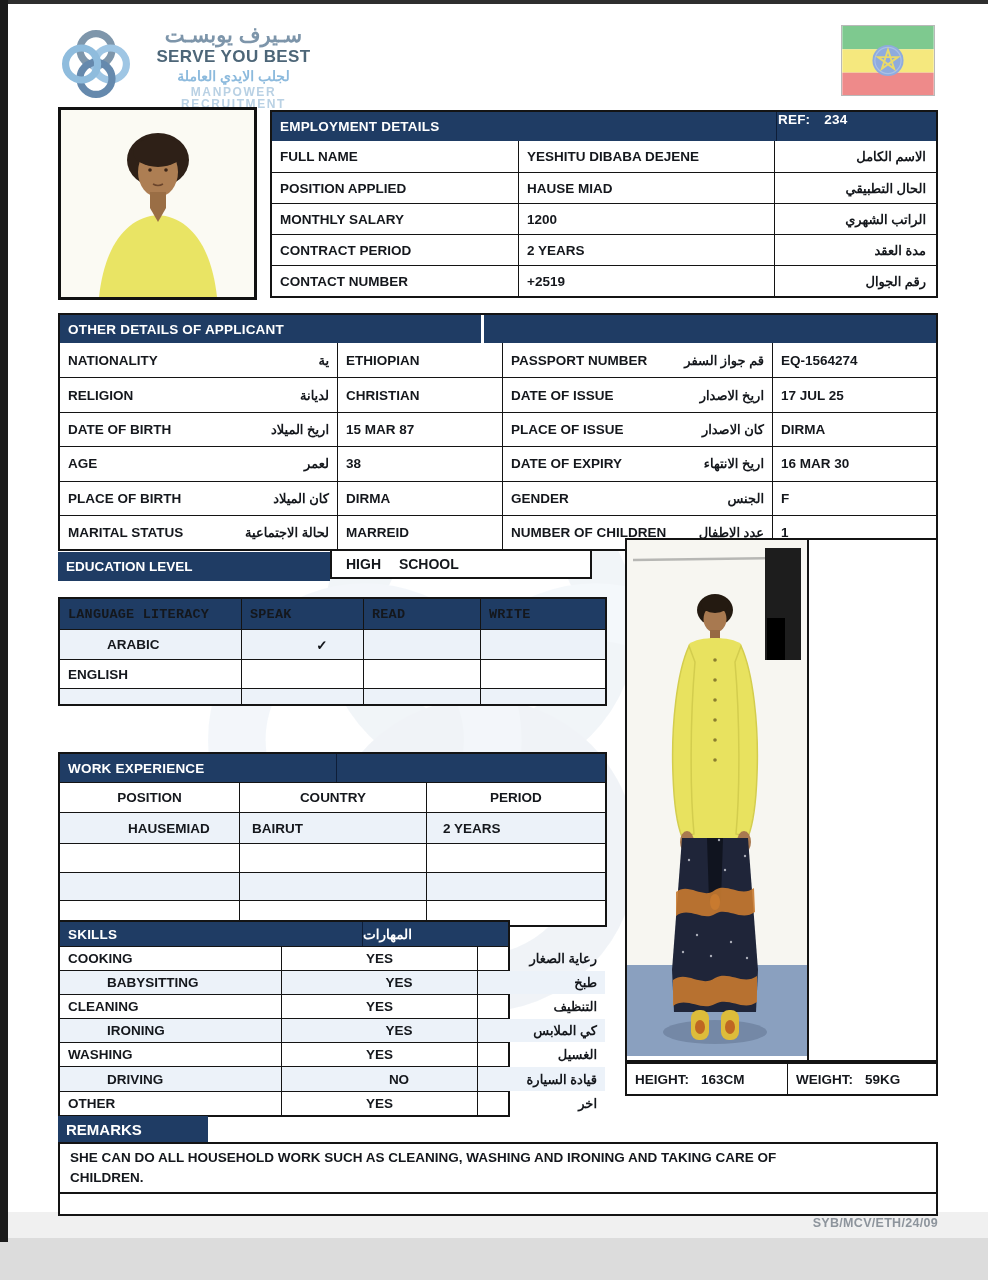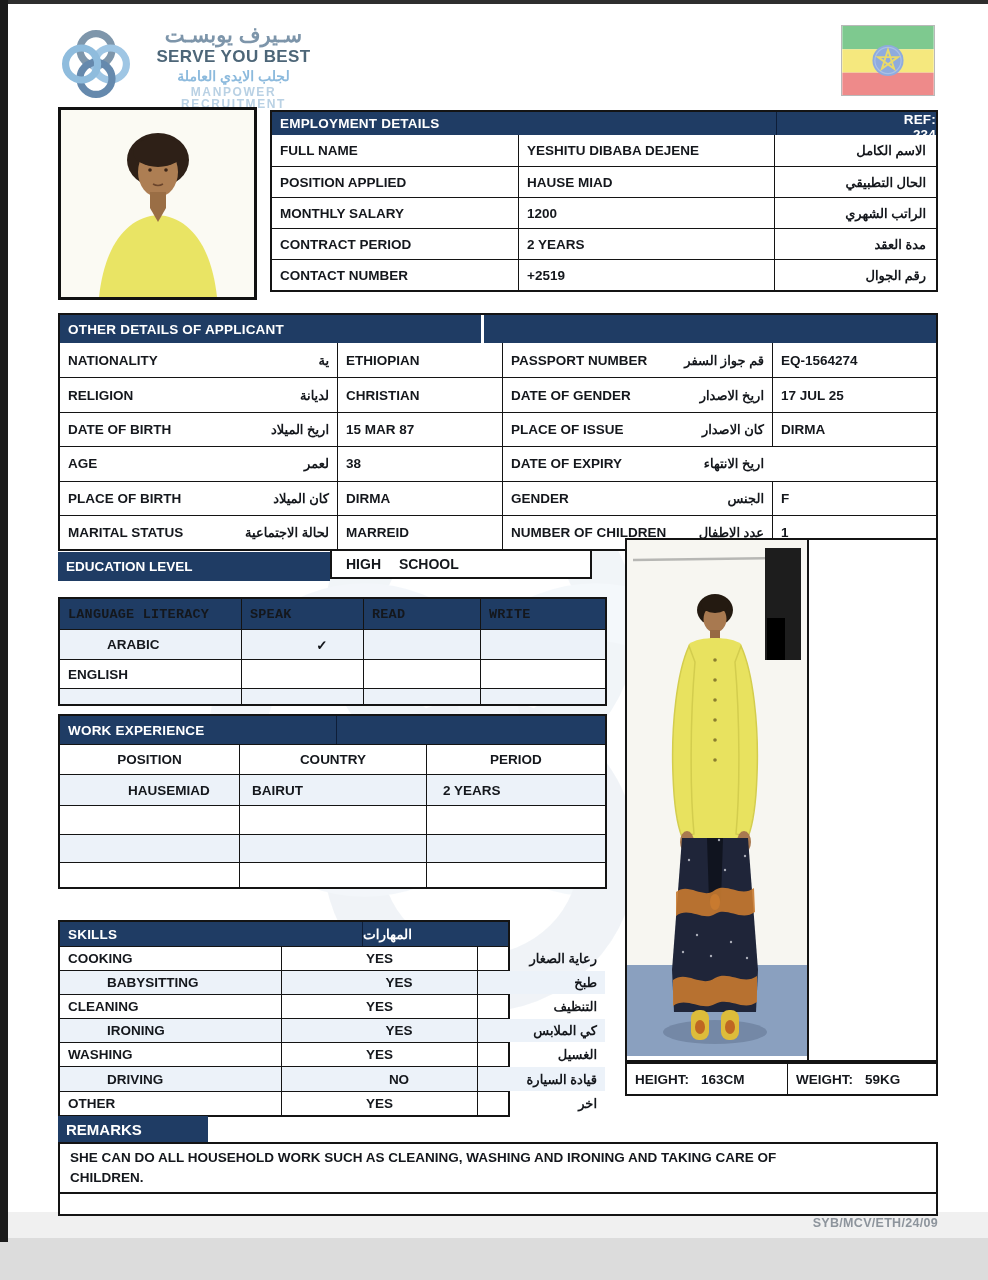--- a/index.html
+++ b/index.html
@@ -39,23 +39,23 @@
   .ar { direction:rtl; font-size:13px; font-weight:700; }
   .tint { background:#ecf2f9;padding-left:47px; }
   .val { font-weight:700; }
   .hdcell { font-size:13.5px; font-weight:700; letter-spacing:.2px; }
 
   
   .portrait { position:absolute; left:58px; top:107px; width:199px; height:193px; border:3px solid #111; background:#fbfaf4; }
 
   
   .emp { left:270px; top:110px; width:668px; }
-  .emp-h { display:flex; height:23px; }
+  .emp-h { display:flex; height:29px; }
   .emp-h .t { flex:1; display:flex; align-items:center; padding-left:8px; }
-  .emp-h .r { width:160px; border-left:1.5px solid #0e1e38; display:flex; align-items:flex-end; padding-left:20px;flex-direction:column; }
+  .emp-h .r { width:160px; border-left:1.5px solid #0e1e38; display:flex; align-items:flex-start; padding-left:1px; }
   .emp .row { grid-template-columns:246px 256px 160px; height:31px; }
 
   
   .od { left:58px; top:313px; width:880px; }
   .od-h { display:flex; height:28px; }
   .od-h .l { flex:1; display:flex; align-items:center; padding-left:8px; }
   .od-h .g { width:3px; background:#fff; }
   .od-h .r { width:452px; }
   .od-body { display:flex; }
   .od-col { width:442px; }
@@ -71,21 +71,21 @@
            display:flex; align-items:center; padding-left:14px; font-size:14px; font-weight:700; word-spacing:14px; color:#14171c; }
 
   
   .lang { left:58px; top:597px; width:549px; }
   .lang .row { grid-template-columns:181px 122px 117px 125px; }
   .lang .hrow { height:30px; border-top:none;font-family:Liberation Mono, monospace; }
   .lang .r0 { height:30px; } .lang .r1 { height:29px; } .lang .r2 { height:16px; }
   .center { justify-content:center; }
 
   
-  .we { left:58px; top:714px; width:549px; }
+  .we { left:58px; top:752px; width:549px; }
   .we-h { display:flex; height:28px; }
   .we-h .t { width:276px; display:flex; align-items:center; padding-left:8px; }
   .we-h .r { flex:1; border-left:1.5px solid #0e1e38; }
   .we .row { grid-template-columns:179px 187px 179px; }
   .we .hrow { height:30px; }
   .we .r0 { height:31px; } .we .r1 { height:29px; } .we .r2 { height:28px; } .we .r3 { height:25px; }
 
   
   .sk { left:58px; top:920px; width:452px; }
   .sk-h { display:flex; height:24px; }
@@ -272,21 +272,21 @@
               <span class="lblmix">
                 <span>PASSPORT NUMBER</span>
                 <span class="ar">قم جواز السفر</span>
               </span>
             </div>
           <div class="c val">EQ-1564274</div>
         </div>
         <div class="row">
           <div class="c nb">
               <span class="lblmix">
-                <span>DATE OF GENDER</span>
+                <span>DATE OF ISSUE</span>
                 <span class="ar">اريخ الاصدار</span>
               </span>
             </div>
           <div class="c val">17 JUL 25</div>
         </div>
         <div class="row">
           <div class="c nb">
               <span class="lblmix">
                 <span>PLACE OF ISSUE</span>
                 <span class="ar">كان الاصدار</span>
@@ -294,20 +294,21 @@
             </div>
           <div class="c val">DIRMA</div>
         </div>
         <div class="row">
           <div class="c nb">
               <span class="lblmix">
                 <span>DATE OF EXPIRY</span>
                 <span class="ar">اريخ الانتهاء</span>
               </span>
             </div>
+          <div class="c val">16 MAR 30</div>
         </div>
         <div class="row">
           <div class="c nb">
               <span class="lblmix">
                 <span>GENDER</span>
                 <span class="ar">الجنس</span>
               </span>
             </div>
           <div class="c val">F</div>
         </div>

